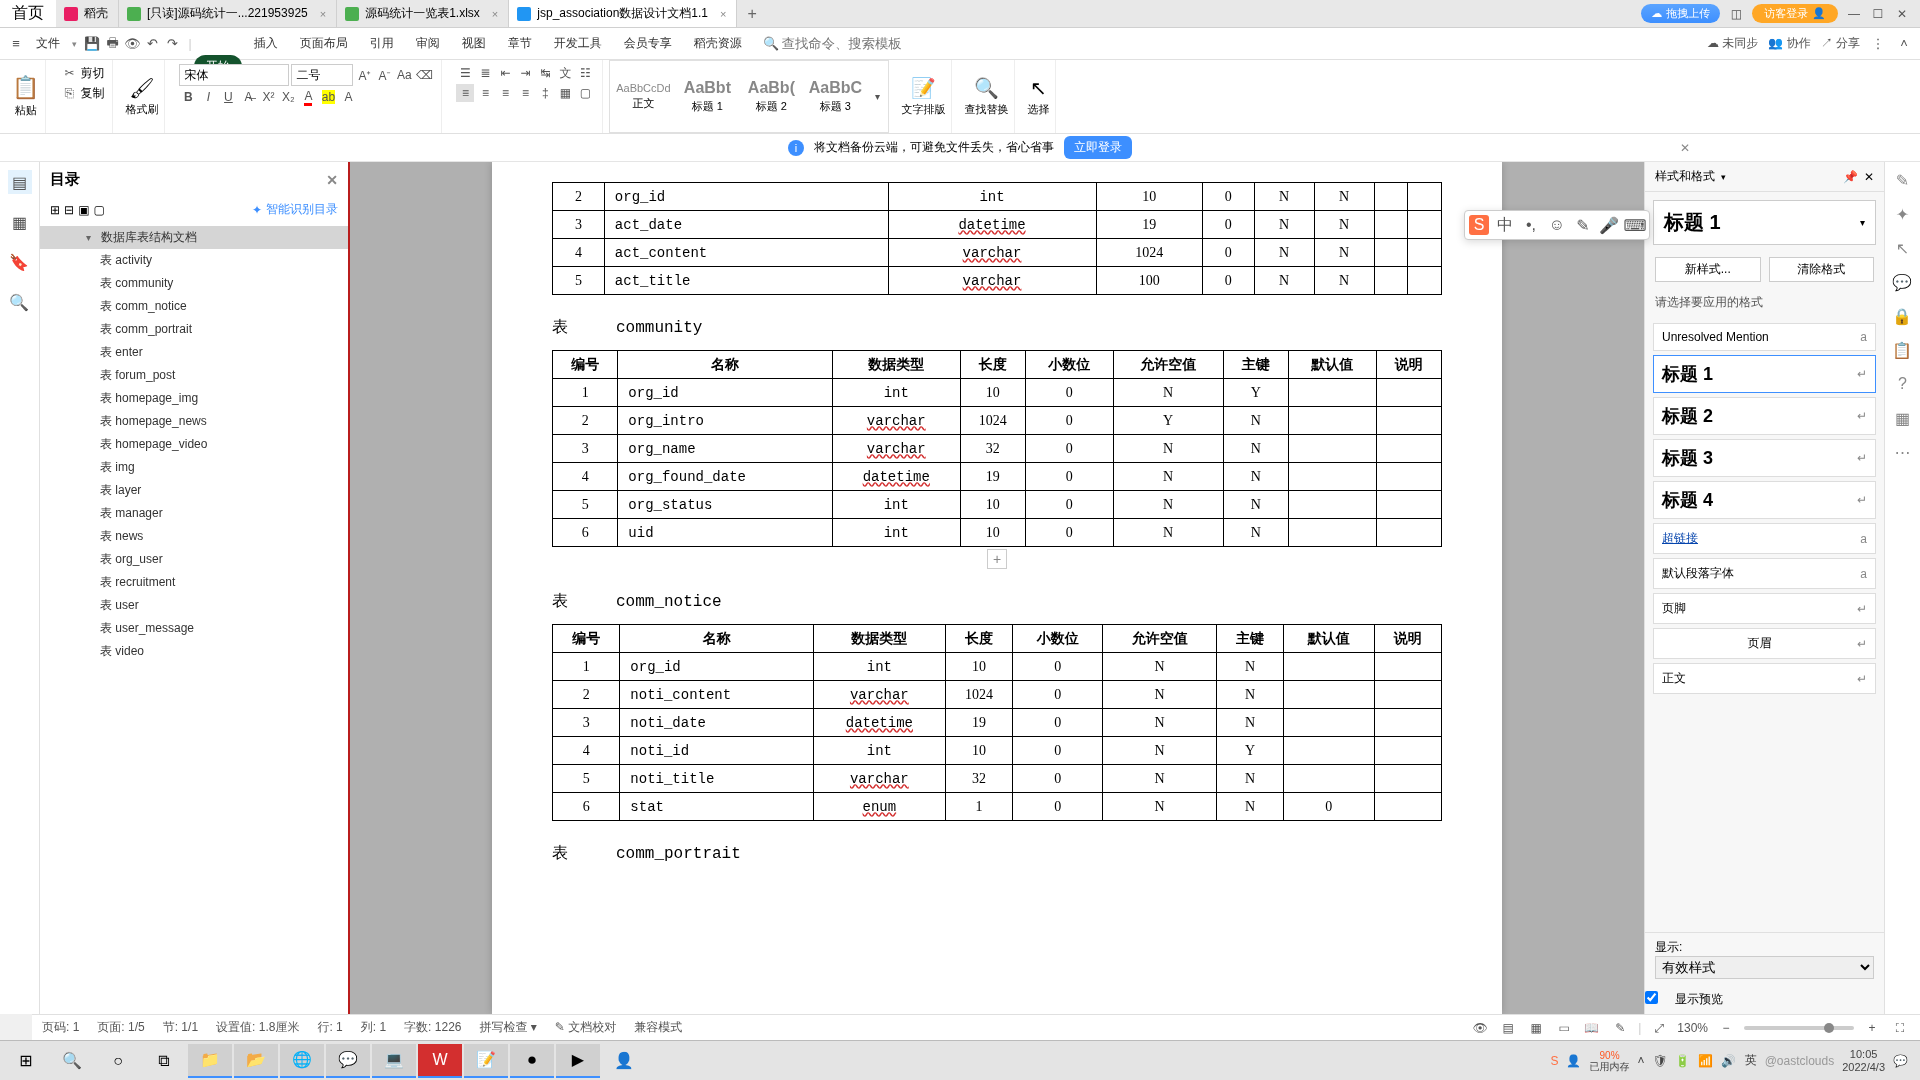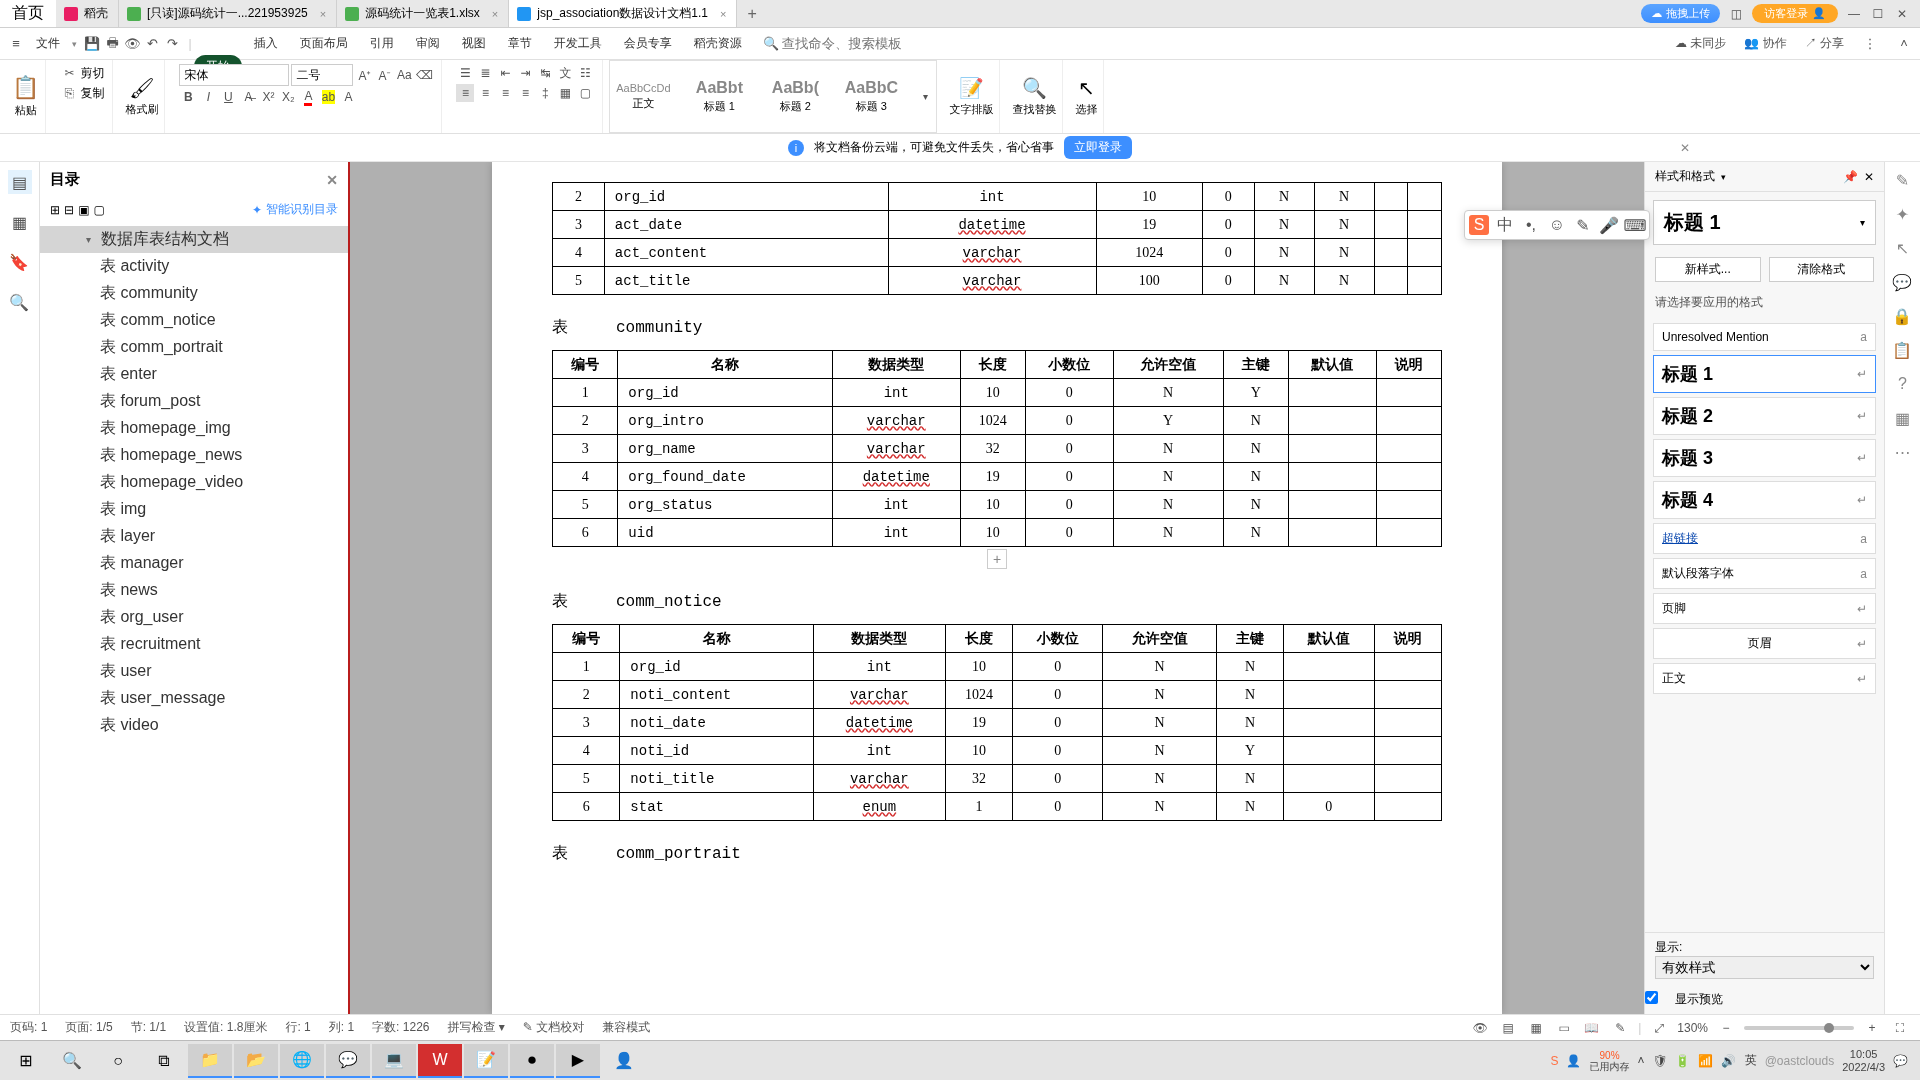--- a/index.html
+++ b/index.html
@@ -17,29 +17,29 @@
 .tab-bar-right { margin-left: auto; display: flex; align-items: center; gap: 8px; padding-right: 10px; }
 .cloud-btn { background: linear-gradient(#5ba4ff,#3d8fff); color: #fff; padding: 2px 10px; border-radius: 10px; font-size: 11px; display: flex; align-items: center; gap:4px}
 .guest-btn { background: #ffa726; color: #fff; padding: 2px 12px; border-radius: 10px; font-size: 11px; display:flex; align-items:center; gap:4px }
 .wctl { width: 16px; height: 16px; display: flex; align-items: center; justify-content: center; color: #555; font-size:12px }
 
 .menu-bar { height: 32px; background: #fff; display: flex; align-items: center; gap: 2px; padding: 0 8px; border-bottom: 1px solid #e0e0e0; font-size: 12px; }
 .menu-bar .mitem { padding: 4px 10px; color: #333; border-radius: 3px; cursor:pointer }
 .menu-bar .mitem.active { background: #14532d; color: #fff; border-radius: 12px; padding: 3px 12px; margin-top: 45px; }
 .menu-bar .icon-group { display: flex; gap: 4px; margin: 0 6px; }
 .menu-bar .icon16 { width: 16px; height: 16px; color: #555; display:flex; align-items:center; justify-content:center; font-size:13px }
-.menu-right { margin-left: auto; display: flex; gap: 18px; align-items: center; color: #555; }
+.menu-right { margin-left: auto; display: flex; gap: 10px; align-items: center; color: #555; }
 
 .ribbon { height: 74px; background: #fff; display: flex; align-items: center; border-bottom: 1px solid #e0e0e0; padding: 0 6px; font-size: 12px; gap: 6px; }
 .ribbon-group { display: flex; flex-direction: column; align-items: center; padding: 4px 8px; gap:2px; border-right: 1px solid #eee; height:100% }
 .ribbon-big { display: flex; flex-direction: column; align-items: center; justify-content:center; gap: 2px; font-size: 11px; padding:0 6px; border-right:1px solid #eee; height:100%}
 .ribbon-row { display: flex; gap: 2px; align-items: center; }
 .ribbon .ico { width: 18px; height: 18px; display: flex; align-items: center; justify-content: center; color: #555; }
 .ribbon select, .ribbon .combo { border: 1px solid #ccc; font-size: 12px; height: 22px; padding: 0 4px; background: #fff; }
-.ribbon .style-gal { display: flex; gap: 14px; align-items:center; height:100%; border:1px solid #e0e0e0; padding:2px }
+.ribbon .style-gal { display: flex; gap: 2px; align-items:center; height:100%; border:1px solid #e0e0e0; padding:2px }
 .ribbon .gal-item { width: 62px; height: 54px; border: 1px solid transparent; display: flex; flex-direction: column; align-items: center; justify-content: center; font-size: 11px; gap:2px }
 .ribbon .gal-prev { font-size: 11px; color: #888; }
 .ribbon .gal-prev.big { font-weight: bold; font-size:16px;}
 
 .cloud-banner { height: 28px; background: #fff; display: flex; align-items: center; justify-content: center; gap: 10px; font-size: 12px; border-bottom: 1px solid #e5e5e5; position:relative }
 .cloud-banner .login-btn { background: #3d8fff; color: #fff; padding: 3px 10px; border-radius: 6px; cursor:pointer }
 .cloud-banner .close-banner { position: absolute; right: 230px; color:#888; cursor:pointer }
 .cloud-banner-icon { width:16px;height:16px;background:#3d8fff;border-radius:50%;color:#fff;display:flex;align-items:center;justify-content:center;font-size:11px}
 
 .workspace { display: flex; height: calc(100% - 28px - 32px - 74px - 28px - 26px - 40px); }
@@ -47,21 +47,21 @@
 .left-rail { width: 40px; background: #fff; border-right: 1px solid #e0e0e0; display: flex; flex-direction: column; align-items: center; padding-top: 8px; gap: 16px; }
 .left-rail .rbtn { width: 24px; height: 24px; display: flex; align-items: center; justify-content: center; color: #555; cursor:pointer }
 .left-rail .rbtn.active { background: #e3f2fd; }
 
 .outline { width: 310px; background: #fff; border-right: 2px solid #b91c1c; display: flex; flex-direction: column; }
 .outline-header { padding: 8px 10px; font-size: 15px; font-weight: bold; display: flex; align-items: center; justify-content: space-between; }
 .outline-header .close-x { color: #888; font-size: 14px; cursor:pointer }
 .outline-tools { padding: 4px 10px; display: flex; align-items: center; gap: 4px; font-size: 12px; justify-content: space-between; }
 .outline-smart { color: #3d8fff; display: flex; align-items: center; gap: 4px; }
 .outline-list { padding: 4px 0; overflow-y: auto; flex: 1; }
-.ol-item { padding: 3px 10px 3px 60px; font-size: 16px; color: #333; display: flex; align-items: center; gap: 6px; cursor:pointer; white-space:nowrap }
+.ol-item { padding: 3px 10px 3px 60px; font-size: 12px; color: #333; display: flex; align-items: center; gap: 6px; cursor:pointer; white-space:nowrap }
 .ol-item.lvl1 { padding-left: 46px; font-weight: normal; background: #d5d5d5; }
 .ol-item.lvl1::before { content: "▾"; margin-right:4px; font-size:10px; color:#666 }
 
 .doc-area { flex: 1; background: #b0b0b0; overflow: auto; position: relative; padding: 0 80px; }
 .page { width: 1010px; margin: 0 auto; background: #fff; padding: 20px 60px; min-height: 100%; box-shadow: 0 0 8px rgba(0,0,0,0.2); }
 .sec-title { font-family: SimSun; font-size: 16px; margin: 22px 0 12px; }
 .sec-title .mono { font-family: "Courier New", monospace; margin-left: 44px; }
 .dtable { border-collapse: collapse; width: 100%; font-size: 14px; }
 .dtable th, .dtable td { border: 1.5px solid #000; padding: 4px 6px; text-align: center; font-family: SimSun; height:28px }
 .dtable td.nm { text-align: left; font-family: "Courier New", monospace; padding-left:10px }
@@ -88,21 +88,21 @@
 .rp-bottom select { width:100%; border:1px solid #ccc; padding:2px }
 .rp-chk { padding: 6px 0; display:flex; align-items:flex-start; gap:17px }
 
 .right-rail { width: 36px; background: #fff; border-left: 1px solid #e0e0e0; display: flex; flex-direction: column; align-items: center; padding-top: 8px; gap: 14px; }
 .right-rail .rrbtn { width: 20px; height: 20px; color: #888; display:flex; align-items:center; justify-content:center; cursor:pointer }
 
 .floating-toolbar { position:absolute; top: 210px; right: 270px; background:#fff; border:1px solid #ccc; box-shadow:0 2px 8px rgba(0,0,0,0.15); display:flex; align-items:center; padding:4px; gap:6px; border-radius:4px }
 .floating-toolbar .fico { width:20px;height:20px; display:flex;align-items:center;justify-content:center;color:#555}
 .floating-toolbar .fico.orange { background:#ff7043; color:#fff; border-radius:3px }
 
-.status-bar { height: 26px; background: #fff; border-top: 1px solid #e0e0e0; display: flex; align-items: center; padding: 0 10px; font-size: 12px; color: #555; gap: 18px; }
+.status-bar { height: 26px; background: #fff; border-top: 1px solid #e0e0e0; display: flex; align-items: center; padding: 0 10px; font-size: 12px; color: #555; gap: 18px; margin-left: 32px; }
 .status-bar .sp { margin-left: auto; display:flex; align-items:center; gap:8px }
 .status-bar .vbtn { width:20px; height:18px; display:flex; align-items:center; justify-content:center; cursor:pointer }
 .zoom-slider { width: 110px; height:4px; background:#ccc; position:relative; border-radius:2px }
 .zoom-slider .thumb { width:10px;height:10px;background:#888;border-radius:50%;position:absolute;top:-3px;left:80px }
 
 .taskbar { height: 40px; background: #e4e4e4; display: flex; align-items: center; padding: 0 4px; gap: 2px; border-top:1px solid #bbb }
 .taskbar .tb { width: 44px; height: 34px; display: flex; align-items: center; justify-content: center; cursor:pointer }
 .taskbar .tb.active { border-bottom: 2px solid #3d8fff; background:#d0d0d0 }
 .taskbar-right { margin-left: auto; display: flex; align-items: center; gap: 8px; padding-right: 8px; font-size: 12px; color: #444; }
 .tb-mem { display:flex; flex-direction:column; align-items:center; font-size:10px; line-height:1.1 }

